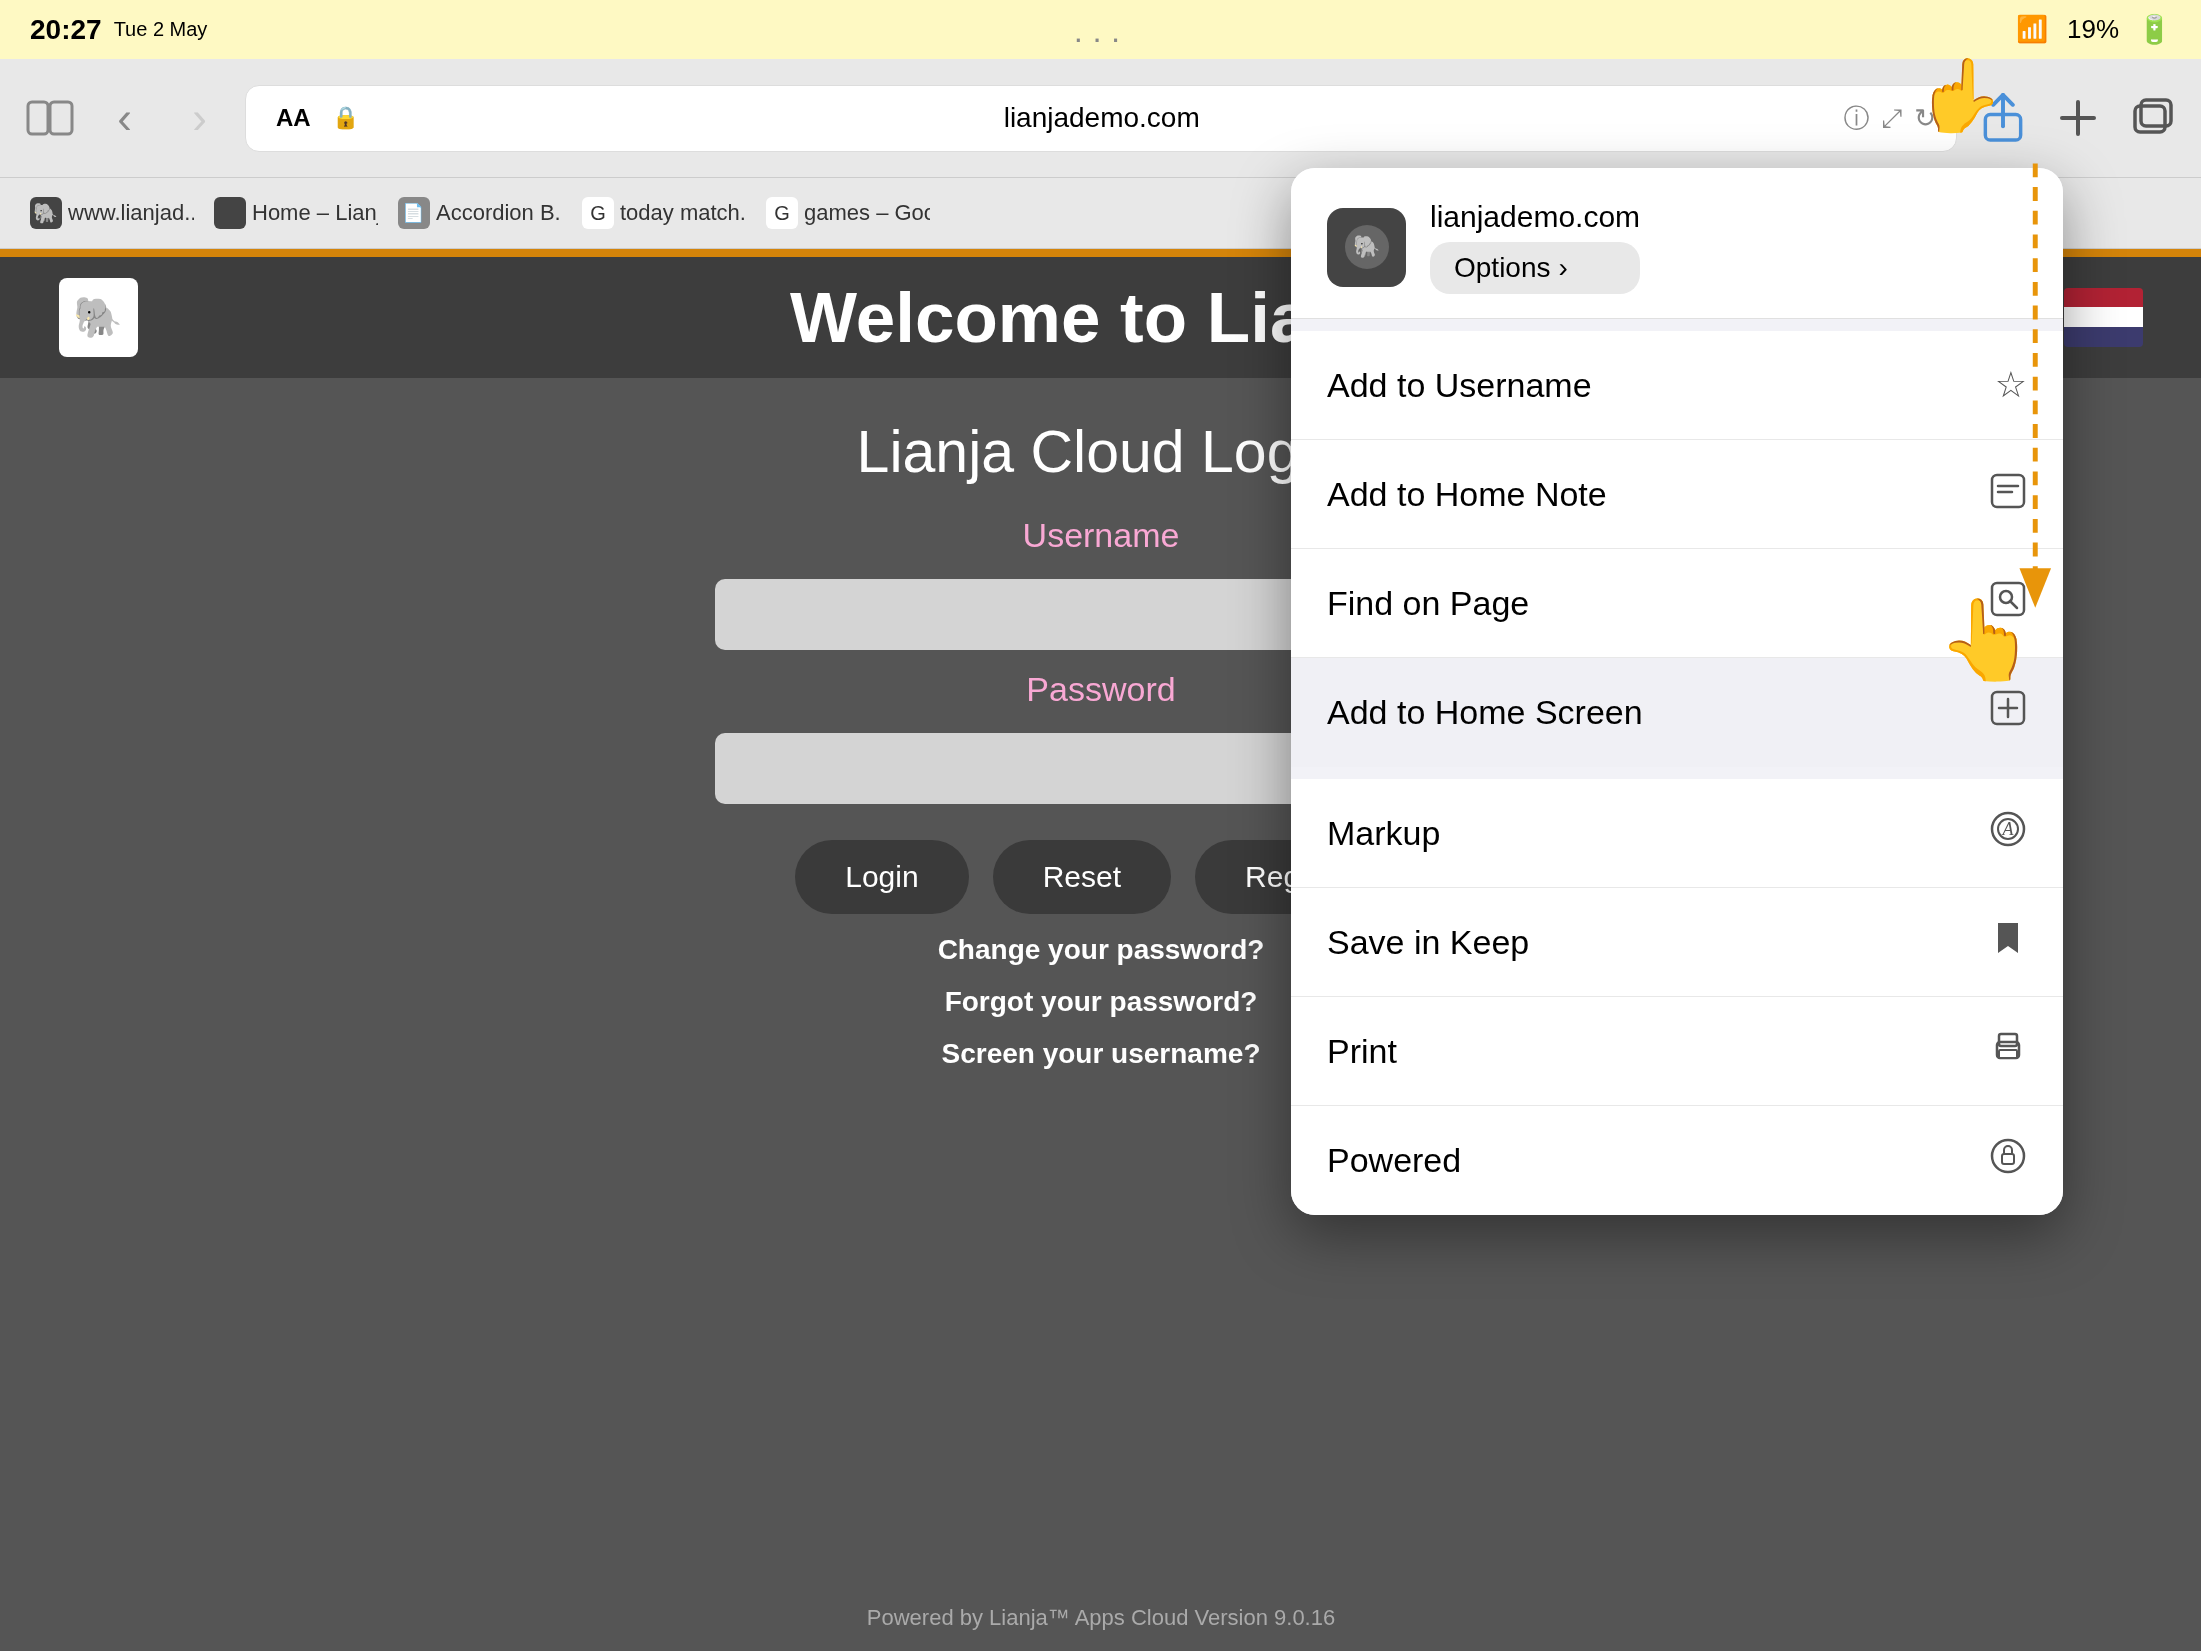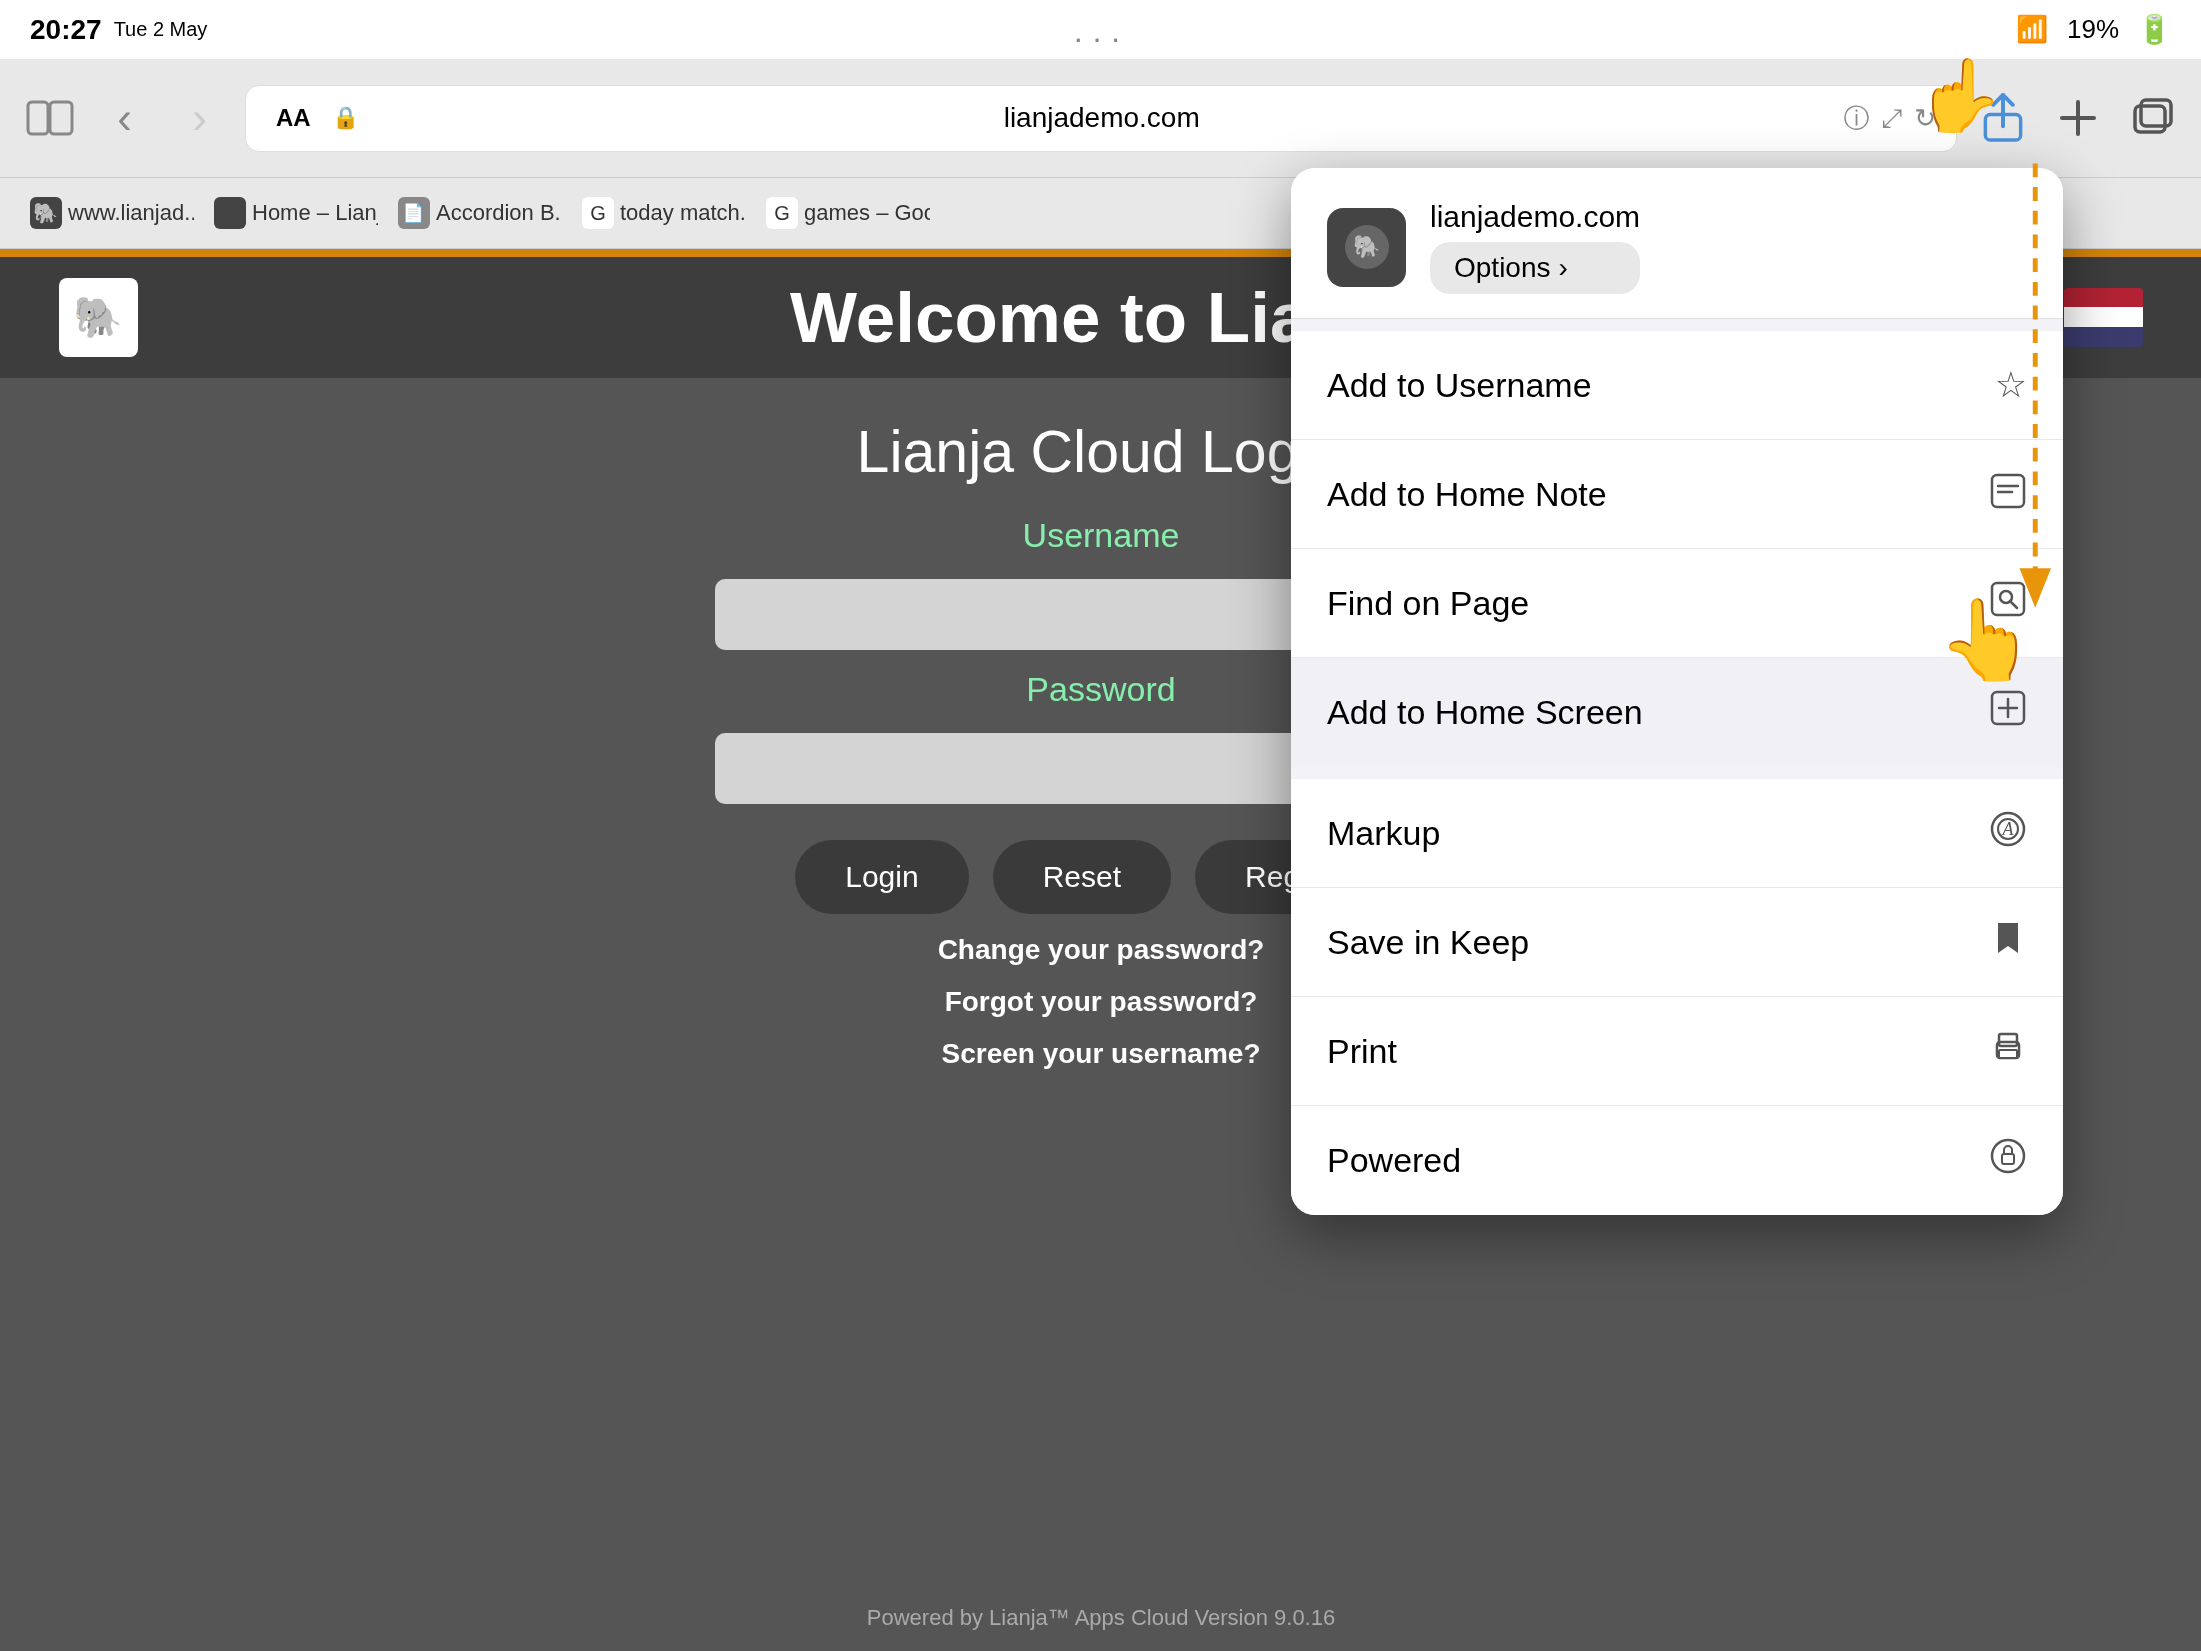--- a/index.html
+++ b/index.html
@@ -10,21 +10,21 @@
       font-family: -apple-system, BlinkMacSystemFont, "SF Pro Text", "Helvetica Neue", sans-serif;
       background: #3a3a3a;
       position: relative;
     }
 
     
     .status-bar {
       position: absolute;
       top: 0; left: 0; right: 0;
       height: 59px;
-      background: #ffffff;
+      background: #fef9c3;
       display: flex;
       align-items: center;
       padding: 0 30px;
       z-index: 100;
     }
     .status-time {
       font-size: 28px;
       font-weight: 600;
       color: #000;
     }
@@ -193,21 +193,21 @@
       gap: 20px;
     }
     .login-title {
       font-size: 59px;
       font-weight: 400;
       color: #fff;
       margin-bottom: 10px;
     }
     .field-label {
       font-size: 34px;
-      color: #86efac;
+      color: #f9a8d4;
       margin-bottom: 4px;
     }
     .field-input {
       width: 772px;
       height: 71px;
       background: #d4d4d4;
       border-radius: 10px;
       border: none;
     }
     .btn-row {

